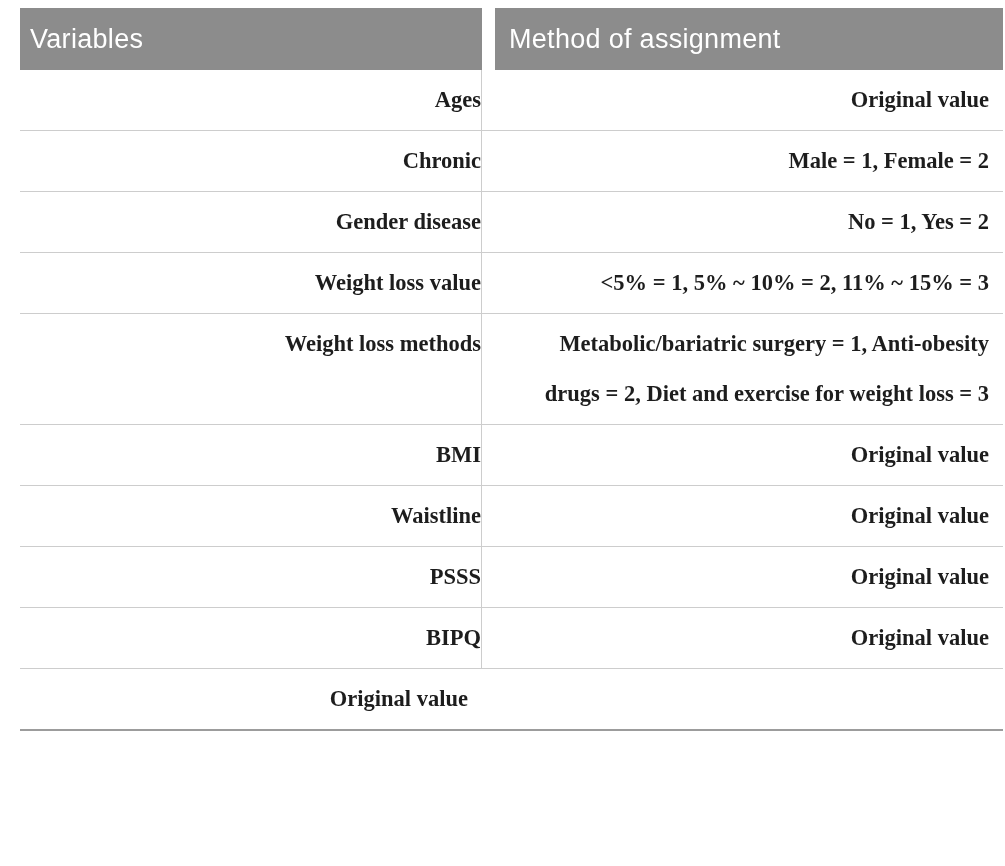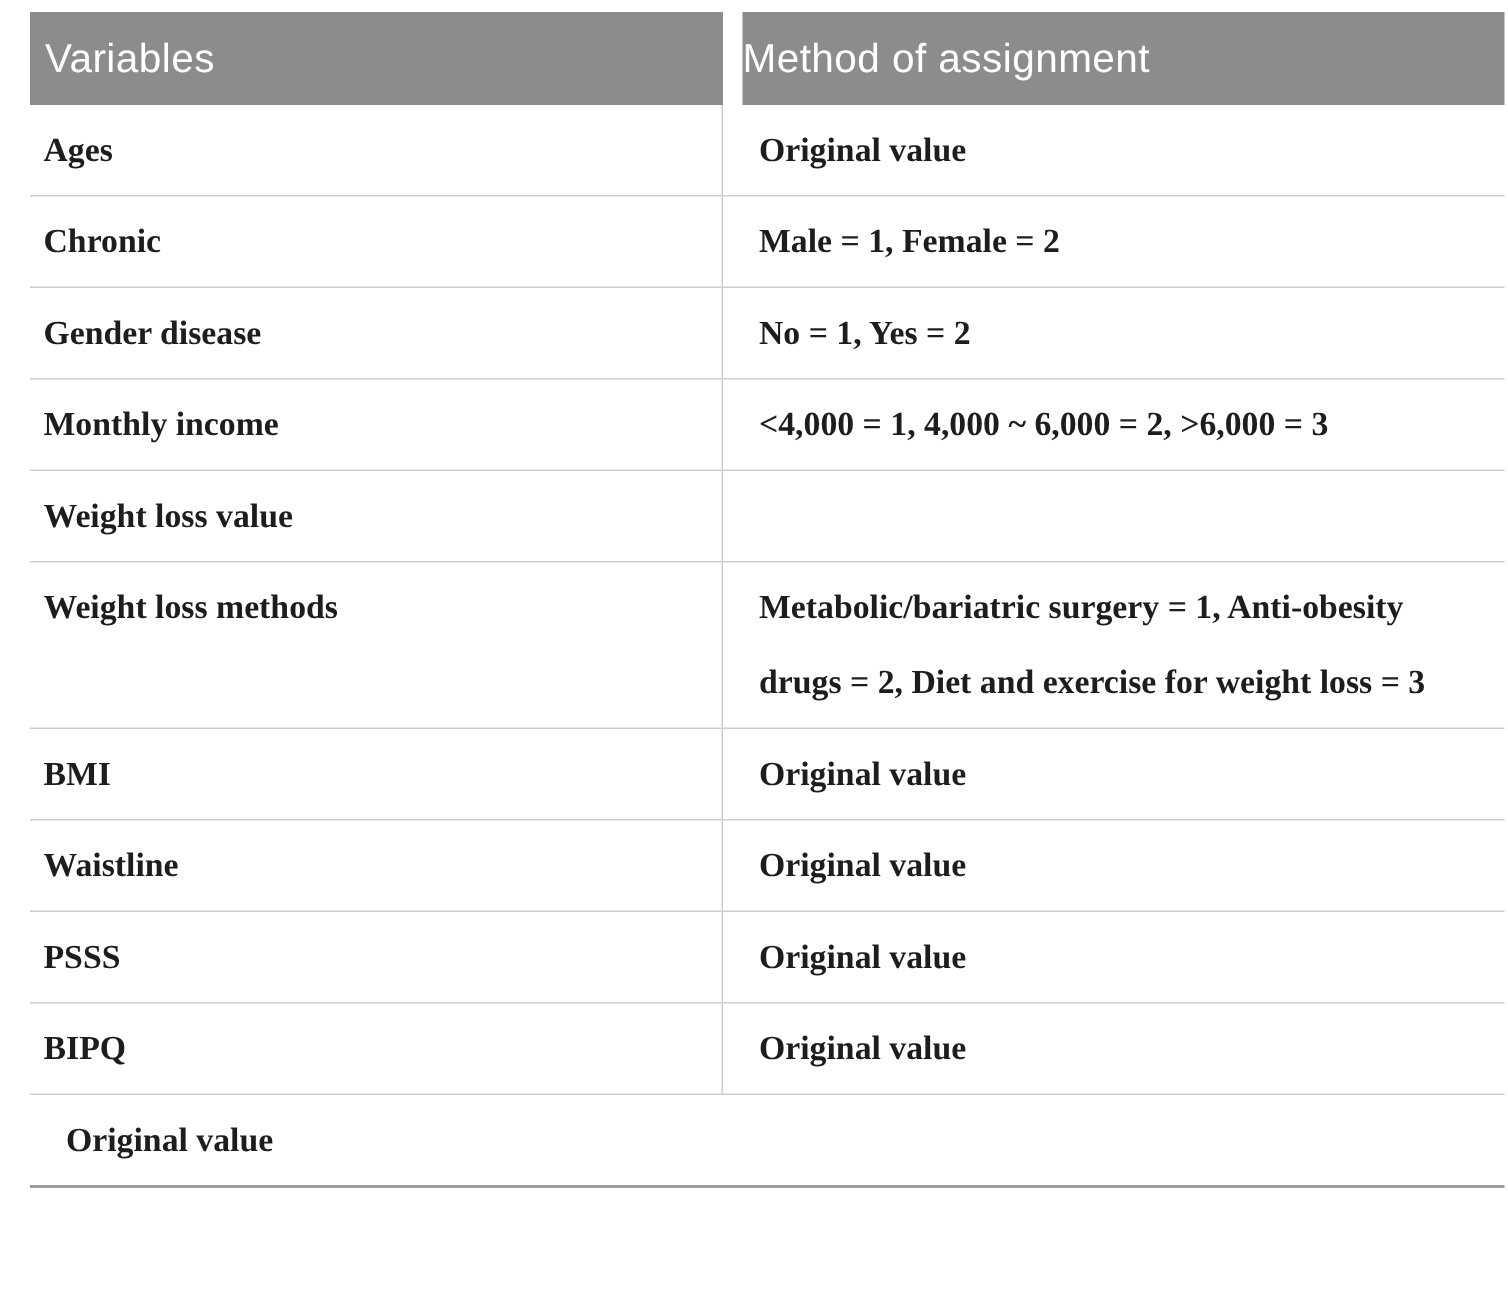--- a/index.html
+++ b/index.html
@@ -1,15 +1,15 @@
 <!DOCTYPE html>
 <html style="--header-bg: #8c8c8c; --header-text: #ffffff; --row-border: #cdcdcd; --bottom-border: #9c9c9c; --body-text: #1d1d1d;"><head>
 <meta charset="utf-8">
 <style>
-  * { margin: 0; padding: 0; box-sizing: border-box; }
+  * { margin: 0; padding: 0; box-sizing: border-box; text-align: right; }
   html, body {
     background: #ffffff;
     width: 1005px;
     font-family: "Liberation Serif", serif;
   }
   .table-wrap {
     margin: 8px 2px 0 20px;
     border-bottom: 2px solid var(--bottom-border, #9c9c9c);
   }
   .thead-row {
@@ -21,21 +21,21 @@
     color: var(--header-text, #ffffff);
     font-family: "Liberation Sans", sans-serif;
     font-size: 27px;
     font-weight: 400;
     letter-spacing: 0.3px;
     height: 62px;
     display: flex;
     align-items: center;
     padding-left: 10px;
   }
-  .th.method-col { margin-left: 13px; padding-left: 0; }
+  .th.method-col { margin-left: 13px; padding-left: 14px; }
   .body-row {
     display: grid;
     grid-template-columns: 462px 1fr;
     border-bottom: 1px solid var(--row-border, #cdcdcd);
     font-weight: bold;
   }
   .body-row:last-child { border-bottom: none; }
   .td {
     font-size: 22.5px;
     line-height: 50px;
@@ -70,27 +70,24 @@
     <div class="body-row">
       <div class="td variable-cell">Chronic</div>
       <div class="td method-cell">Male = 1, Female = 2</div>
     </div>
 
     <div class="body-row">
       <div class="td variable-cell">Gender disease</div>
       <div class="td method-cell">No = 1, Yes = 2</div>
     </div>
 
-    <div class="body-row">
-      <div class="td variable-cell">Monthly income</div>
-      <div class="td method-cell">&lt;4,000 = 1, 4,000 ~ 6,000 = 2, &gt;6,000 = 3</div>
-    </div>
 
     <div class="body-row">
       <div class="td variable-cell">Weight loss value</div>
+      <div class="td method-cell">&lt;5% = 1, 5% ~ 10% = 2, 11% ~ 15% = 3</div>
     </div>
 
     <div class="body-row">
       <div class="td variable-cell">Weight loss methods</div>
       <div class="td method-cell">Metabolic/bariatric surgery = 1, Anti-obesity drugs = 2, Diet and exercise for weight loss = 3</div>
     </div>
 
     <div class="body-row">
       <div class="td variable-cell">BMI</div>
       <div class="td method-cell">Original value</div>

